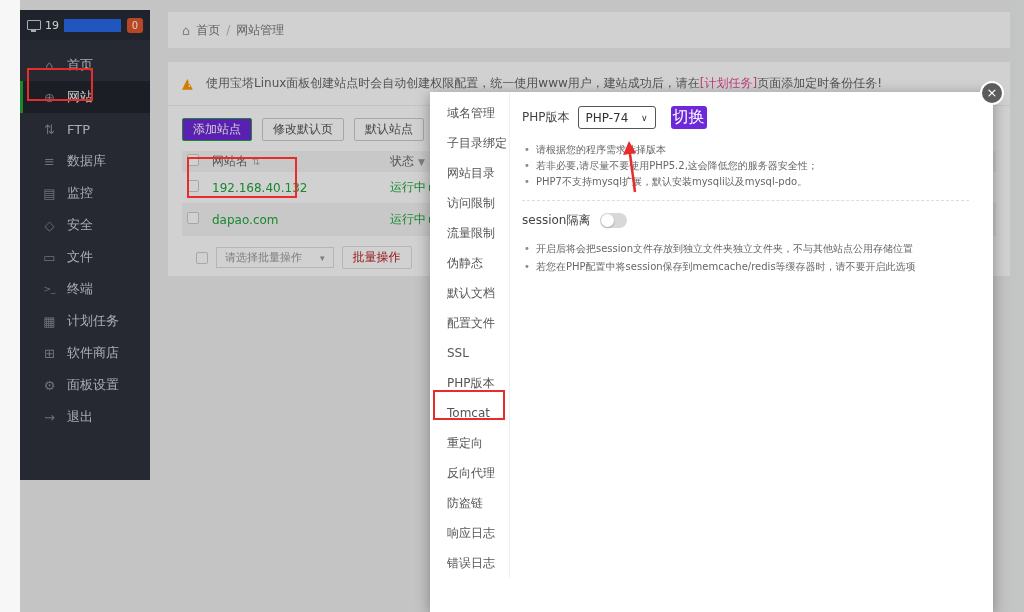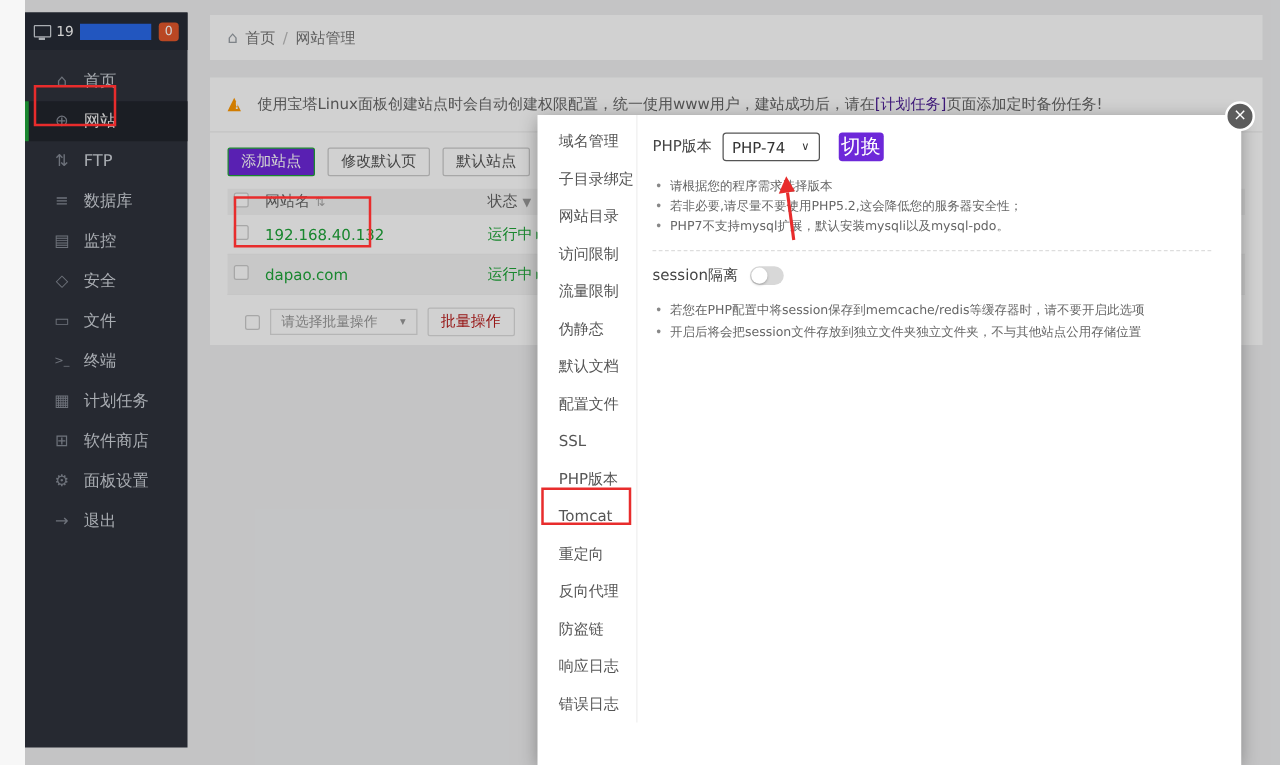--- a/index.html
+++ b/index.html
@@ -4,21 +4,21 @@
 <style>
   * { margin:0; padding:0; box-sizing:border-box; }
   html,body { width:1024px; height:612px; overflow:hidden;
     font-family:"DejaVu Sans","Liberation Sans",sans-serif; }
   body { position:relative; background:#eff0f1; }
 
   
   .left-strip { position:absolute; left:0; top:0; width:20px; height:612px; background:#f7f7f7; z-index:6; }
 
   
-  .sidebar { position:absolute; left:20px; top:10px; width:130px; height:588px; background:#2f333c; z-index:2; }
+  .sidebar { position:absolute; left:20px; top:10px; width:130px; height:470px; background:#2f333c; z-index:2; }
   .side-header { height:30px; background:#262b36; display:flex; align-items:center; padding:0 7px; gap:4px; }
   .monitor-icon { width:14px; height:10px; border:1.5px solid #cfd3da; border-radius:1px; position:relative; flex:none; }
   .monitor-icon:after { content:""; position:absolute; left:3px; bottom:-3px; width:5px; height:2px; background:#cfd3da; }
   .srv-name { color:#fff; font-size:11px; }
   .redact-blue { width:58px; height:13px; background:#2a6ae9; margin-left:1px; }
   .badge { min-width:16px; height:15px; background:#e2572b; border-radius:3px; color:#fff; font-size:10px;
     display:flex; align-items:center; justify-content:center; padding:0 3px; margin-left:2px; }
   .side-menu { padding-top:9px; }
   .side-item { height:32px; display:flex; align-items:center; padding-left:22px; gap:10px; cursor:pointer; }
   .side-item .ico { width:15px; color:#868b96; font-size:13px; text-align:center; flex:none; }
@@ -31,21 +31,21 @@
   .breadcrumb { position:absolute; left:18px; top:12px; right:14px; height:36px; background:#fff;
     display:flex; align-items:center; padding:0 14px; gap:6px; font-size:12px; color:#777; }
   .breadcrumb .ico { color:#9aa0a6; font-size:13px; }
   .breadcrumb .sep { color:#bbb; }
   .card { position:absolute; left:18px; top:62px; right:14px; height:214px; background:#fff; }
   .warnbar { height:44px; border-bottom:1px solid #f0f0f0; display:flex; align-items:center; padding:0 14px; gap:9px;
     font-size:12px; color:#666; white-space:nowrap; overflow:hidden; }
   .warn-ico { position:relative; width:15px; height:13px; flex:none; }
   .warn-ico .tri { color:#ff9800; font-size:14px; line-height:13px; position:absolute; left:0; top:0; }
   .warn-ico .bang { position:absolute; left:5.5px; top:3px; color:#fff; font-size:8px; font-weight:bold; }
-  .green-link { color:#4c1d95; cursor:pointer; }
+  .green-link { color:#ec4899; cursor:pointer; }
   .toolbar { padding:12px 14px 0; display:flex; gap:10px; }
   .btn { height:23px; font-size:12px; padding:0 10px; border:1px solid #ccc; background:#fff; color:#555;
     border-radius:2px; display:inline-flex; align-items:center; cursor:pointer; }
   .btn.primary { background:#6d28d9; border-color:#20a53a; color:#fff; }
   .sites-table { margin:10px 14px 0; font-size:12px; }
   .trow { display:flex; align-items:center; }
   .thead { height:21px; background:#f5f5f5; color:#666; }
   .tbody-row { height:32px; border-bottom:1px solid #f2f2f2; }
   .tbody-row.alt { background:#f5f5f5; }
   .c-check { width:30px; padding-left:5px; }
@@ -270,22 +270,22 @@
         <li>PHP7不支持mysql扩展，默认安装mysqli以及mysql-pdo。</li>
       </ul>
       <div class="dashed-sep"></div>
       <div class="session-row">
         <span class="session-label">session隔离</span>
         <span class="toggle">
             <span class="knob"></span>
           </span>
       </div>
       <ul class="notes wide" style="margin-top:11px;">
+        <li>开启后将会把session文件存放到独立文件夹独立文件夹，不与其他站点公用存储位置</li>
         <li>若您在PHP配置中将session保存到memcache/redis等缓存器时，请不要开启此选项</li>
-        <li>开启后将会把session文件存放到独立文件夹独立文件夹，不与其他站点公用存储位置</li>
       </ul>
     </div>
   </div>
 </div>
 
 <div class="anno" style="left:27px; top:68px; width:66px; height:33px;"></div>
 <div class="anno" style="left:187px; top:157px; width:110px; height:41px;"></div>
 <div class="anno" style="left:433px; top:390px; width:72px; height:30px;"></div>
 <svg class="anno-arrow" style="left:620px; top:140px;" width="24" height="56" viewBox="0 0 24 56">
   <line x1="15" y1="52" x2="10" y2="14" stroke="#e82c2c" stroke-width="2.5"></line>

